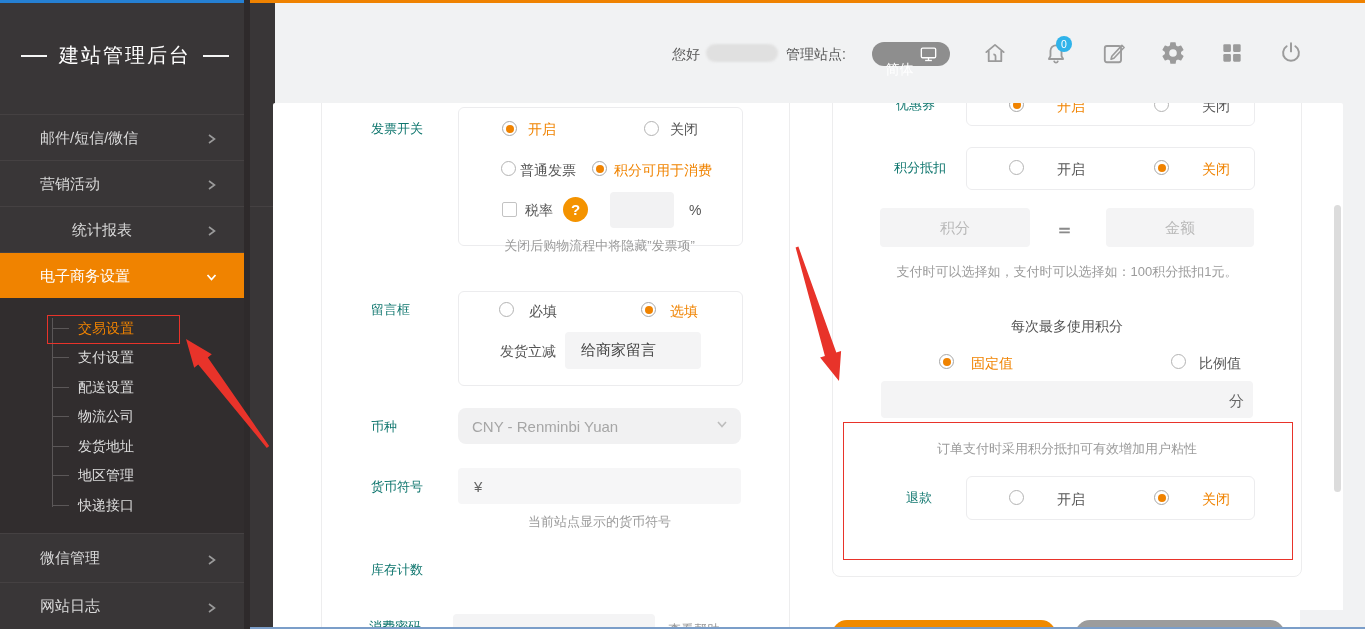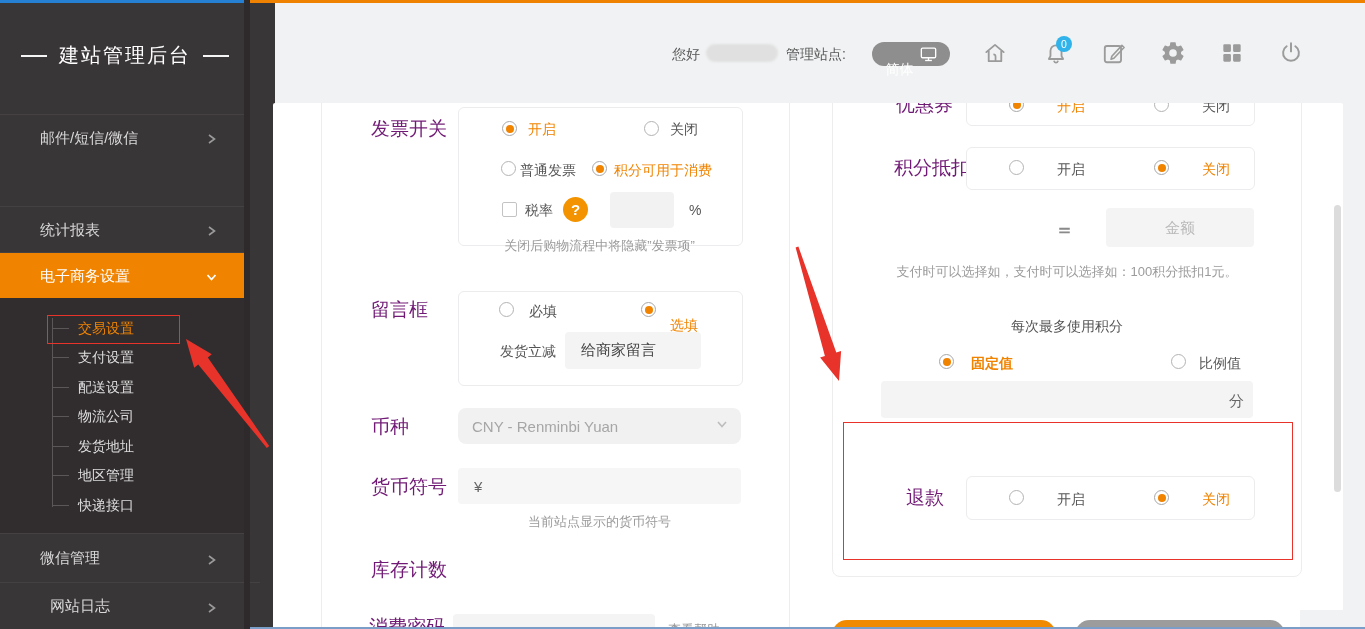--- a/index.html
+++ b/index.html
@@ -29,21 +29,21 @@
              display:flex;align-items:center;justify-content:center;gap:6px;cursor:pointer;}
   .lang-pill .t{color:#fff;font-size:14px;margin-top:32px;}
   .hicon{position:absolute;top:40px;width:26px;height:26px;cursor:pointer;}
   .badge{position:absolute;left:1056px;top:36px;width:16px;height:16px;border-radius:50%;background:#2fb3ea;
          color:#fff;font-size:10.5px;display:flex;align-items:center;justify-content:center;}
   .topline-main{position:absolute;left:250px;top:0;width:1115px;height:3px;background:#ef8200;}
   
   .container{position:absolute;left:273px;top:103px;width:1070px;height:526px;background:#ffffff;border-radius:2px;overflow:hidden;}
   .panel{position:absolute;background:#fff;border:1px solid #ededee;border-radius:8px;}
   .fbox{position:absolute;background:#fff;border:1px solid #ececee;border-radius:6px;}
-  .flabel{position:absolute;font-size:19px;color:#701a75;line-height:16px;}
+  .flabel{position:absolute;font-size:13px;color:#0f766e;line-height:16px;}
   .opt{position:absolute;font-size:14px;color:#555;line-height:16px;cursor:pointer;}
   .opt.sel{color:#f08300;}
   .hint{position:absolute;font-size:13px;color:#9b9b9b;line-height:15px;text-align:center;}
   .radio{position:absolute;width:15px;height:15px;border:1px solid #b3b3b3;border-radius:50%;background:#fff;cursor:pointer;box-sizing:border-box;}
   .radio.on{border-color:#a7a7a7;}
   .radio.on::after{content:"";position:absolute;left:2.5px;top:2.5px;width:8px;height:8px;border-radius:50%;background:#f08300;}
   .checkbox{position:absolute;width:15px;height:15px;border:1px solid #c3c3c3;border-radius:2px;background:#fff;cursor:pointer;box-sizing:border-box;}
   .ginput{position:absolute;background:#f4f4f5;border:none;border-radius:4px;font-family:inherit;font-size:15px;color:#555;outline:none;box-sizing:border-box;}
   .ginput::placeholder{color:#b9b9b9;}
   .qicon{position:absolute;width:25px;height:25px;border-radius:50%;background:#f49300;color:#fff;font-size:15px;font-weight:bold;
@@ -77,21 +77,29 @@
     </div>
 
     <div class="snav" style="top:114px;">
       <span class="lbl">邮件/短信/微信</span>
       <span class="chev">
         <svg width="13" height="13" viewBox="0 0 13 13">
             <polyline points="4,2.5 9.5,6.5 4,10.5" fill="none" stroke="#9a9a9a" stroke-width="1.6"></polyline>
           </svg>
       </span>
     </div>
-    <div class="snav" style="top:206px;">
+    <div class="snav" style="top:160px;">
+      <span class="lbl">营销活动</span>
+      <span class="chev">
+        <svg width="13" height="13" viewBox="0 0 13 13">
+            <polyline points="4,2.5 9.5,6.5 4,10.5" fill="none" stroke="#9a9a9a" stroke-width="1.6"></polyline>
+          </svg>
+      </span>
+    </div>
+    <div class="snav" style="top:206px;padding-left:32px;">
       <span class="lbl">统计报表</span>
       <span class="chev">
         <svg width="13" height="13" viewBox="0 0 13 13">
             <polyline points="4,2.5 9.5,6.5 4,10.5" fill="none" stroke="#9a9a9a" stroke-width="1.6"></polyline>
           </svg>
       </span>
     </div>
     <div class="snav active" style="top:252px;">
       <span class="lbl">电子商务设置</span>
       <span class="chev">
@@ -120,21 +128,21 @@
     </div>
 
     <div class="snav" style="top:533px;height:49px;">
       <span class="lbl">微信管理</span>
       <span class="chev">
         <svg width="13" height="13" viewBox="0 0 13 13">
             <polyline points="4,2.5 9.5,6.5 4,10.5" fill="none" stroke="#9a9a9a" stroke-width="1.6"></polyline>
           </svg>
       </span>
     </div>
-    <div class="snav" style="top:582px;height:47px;padding-left:10px;">
+    <div class="snav" style="top:582px;height:47px;">
       <span class="lbl">网站日志</span>
       <span class="chev">
         <svg width="13" height="13" viewBox="0 0 13 13">
             <polyline points="4,2.5 9.5,6.5 4,10.5" fill="none" stroke="#9a9a9a" stroke-width="1.6"></polyline>
           </svg>
       </span>
     </div>
     <div class="side-strip"></div>
   </div>
 
@@ -218,21 +226,21 @@
         <input class="ginput" style="left: 151px; top: 84px; width: 64px; height: 36px; background: rgb(242, 242, 243);" readonly="">
         <span class="opt" style="left:230px;top:94px;">%</span>
       </div>
       <div class="hint" style="left:136px;top:144px;width:283px;">关闭后购物流程中将隐藏”发票项”</div>
 
       <span class="flabel" style="left:49px;top:208px;">留言框</span>
       <div class="fbox" style="left:136px;top:197px;width:283px;height:93px;">
         <span class="radio" style="left:40px;top:10px;"></span>
         <span class="opt" style="left:70px;top:11px;">必填</span>
         <span class="radio on" style="left:182px;top:10px;"></span>
-        <span class="opt sel" style="left:211px;top:11px;margin-top:14px;">选填</span>
+        <span class="opt sel" style="left:211px;top:11px;">选填</span>
         <span class="opt" style="left:41px;top:51px;">发货立减</span>
         <input class="ginput" style="left: 106px; top: 40px; width: 136px; height: 37px; padding-left: 16px; color: rgb(68, 68, 68);" readonly="" value="给商家留言">
       </div>
 
       <span class="flabel" style="left:49px;top:325px;">币种</span>
       <div class="select" style="left:136px;top:314px;width:283px;height:36px;">
         <span class="val">CNY - Renminbi Yuan</span>
         <span class="chevd">
           <svg width="14" height="14" viewBox="0 0 14 14">
               <polyline points="3,5 7,9.5 11,5" fill="none" stroke="#bdbdbd" stroke-width="1.6"></polyline>
@@ -262,33 +270,35 @@
       </div>
 
       <span class="flabel" style="left:61px;top:74px;">积分抵扣</span>
       <div class="fbox" style="left:133px;top:61px;width:287px;height:41px;">
         <span class="radio" style="left:42px;top:12px;"></span>
         <span class="opt" style="left:90px;top:13px;">开启</span>
         <span class="radio on" style="left:187px;top:12px;"></span>
         <span class="opt sel" style="left:235px;top:13px;">关闭</span>
       </div>
 
+      <input class="ginput" style="left: 47px; top: 122px; width: 150px; height: 39px; text-align: center;" readonly="" placeholder="积分">
       <span class="equals" style="left:222px;top:131px;">＝</span>
       <input class="ginput" style="left: 273px; top: 122px; width: 148px; height: 39px; text-align: center;" readonly="" placeholder="金额">
       <div class="hint" style="left:0;top:178px;width:468px;">支付时可以选择如，支付时可以选择如：100积分抵扣1元。</div>
 
       <div class="hint" style="left:0;top:233px;width:468px;font-size:14px;color:#555;">每次最多使用积分</div>
       <span class="radio on" style="left:106px;top:268px;"></span>
-      <span class="opt sel" style="left:138px;top:269px;font-weight:bold;">固定值</span>
+      <span class="opt sel" style="left:138px;top:269px;">固定值</span>
       <span class="radio" style="left:338px;top:268px;"></span>
       <span class="opt" style="left:366px;top:269px;">比例值</span>
       <input class="ginput" style="left: 48px; top: 295px; width: 372px; height: 37px;" readonly="">
       <span class="unit" style="left:396px;top:306px;">分</span>
 
       <div class="redbox" style="left:10px;top:336px;width:448px;height:136px;"></div>
+      <div class="hint" style="left:0;top:355px;width:468px;">订单支付时采用积分抵扣可有效增加用户粘性</div>
       <span class="flabel" style="left:73px;top:404px;">退款</span>
       <div class="fbox" style="left:133px;top:390px;width:287px;height:42px;">
         <span class="radio" style="left:42px;top:13px;"></span>
         <span class="opt" style="left:90px;top:14px;">开启</span>
         <span class="radio on" style="left:187px;top:13px;"></span>
         <span class="opt sel" style="left:235px;top:14px;">关闭</span>
       </div>
     </div>
 
     <div class="btn orange" style="left:559px;top:517px;width:224px;"></div>

